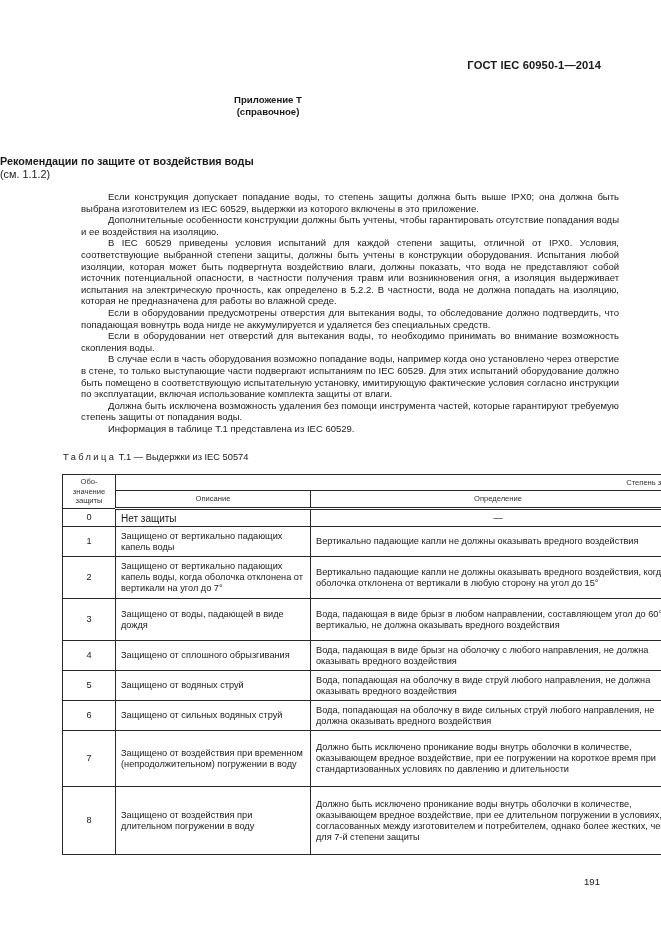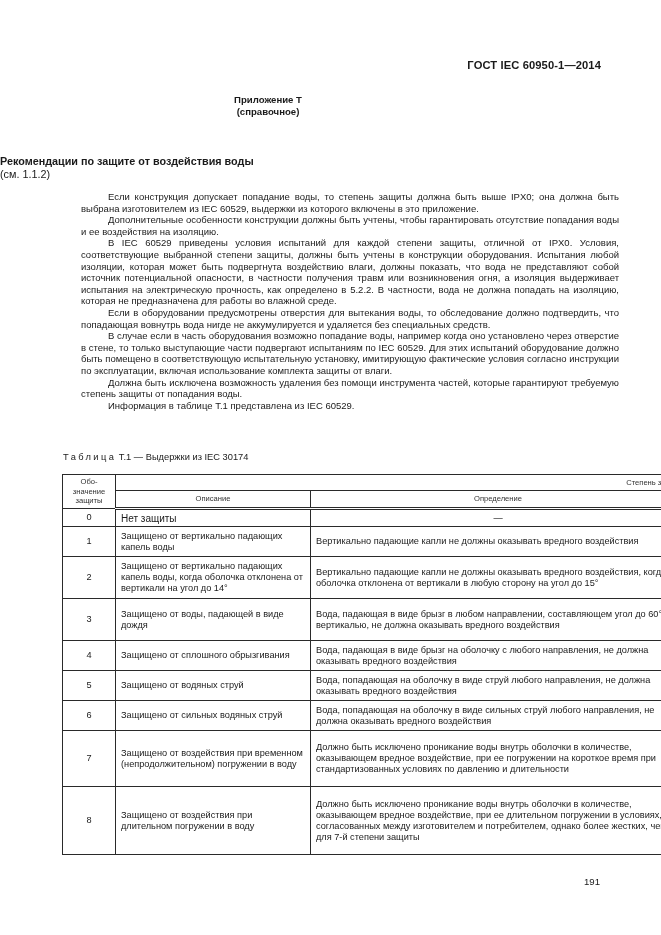--- a/index.html
+++ b/index.html
@@ -69,28 +69,29 @@
 <div class="title">
   <div class="t1">Рекомендации по защите от воздействия воды</div>
   <div>(см. 1.1.2)</div>
 </div>
 
 <div class="body-text">
   <p>Если конструкция допускает попадание воды, то степень защиты должна быть выше IPX0; она должна быть выбрана изготовителем из IEC 60529, выдержки из которого включены в это приложение.</p>
   <p>Дополнительные особенности конструкции должны быть учтены, чтобы гарантировать отсутствие попадания воды и ее воздействия на изоляцию.</p>
   <p>В IEC 60529 приведены условия испытаний для каждой степени защиты, отличной от IPX0. Условия, соответствующие выбранной степени защиты, должны быть учтены в конструкции оборудования. Испытания любой изоляции, которая может быть подвергнута воздействию влаги, должны показать, что вода не представляют собой источник потенциальной опасности, в частности получения травм или возникновения огня, а изоляция выдерживает испытания на электрическую прочность, как определено в 5.2.2. В частности, вода не должна попадать на изоляцию, которая не предназначена для работы во влажной среде.</p>
   <p>Если в оборудовании предусмотрены отверстия для вытекания воды, то обследование должно подтвердить, что попадающая вовнутрь вода нигде не аккумулируется и удаляется без специальных средств.</p>
+  <p>Если в оборудовании нет отверстий для вытекания воды, то необходимо принимать во внимание возможность скопления воды.</p>
   <p>В случае если в часть оборудования возможно попадание воды, например когда оно установлено через отверстие в стене, то только выступающие части подвергают испытаниям по IEC 60529. Для этих испытаний оборудование должно быть помещено в соответствующую испытательную установку, имитирующую фактические условия согласно инструкции по эксплуатации, включая использование комплекта защиты от влаги.</p>
   <p>Должна быть исключена возможность удаления без помощи инструмента частей, которые гарантируют требуемую степень защиты от попадания воды.</p>
   <p>Информация в таблице Т.1 представлена из IEC 60529.</p>
 </div>
 
 <div class="table-caption">
   <span class="spaced">Таблица</span>
-  <span>Т.1 — Выдержки из IEC 30174</span>
+  <span>Т.1 — Выдержки из IEC 50574</span>
 </div>
 
 <table class="t1">
   <thead>
     <tr>
       <th class="code" rowspan="2"><span id="hcode">Обо-<br>значение<br>защиты</span></th>
       <th class="grp" colspan="2">Степень защиты</th>
     </tr>
     <tr class="header-bottom">
       <th class="sub">Описание</th>
@@ -103,21 +104,21 @@
         <td class="desc" style="font-size: 10px;">Нет защиты</td>
         <td class="def center">—</td>
       </tr>
       <tr style="height: 30px;">
         <td class="code">1</td>
         <td class="desc">Защищено от вертикально падающих капель воды</td>
         <td class="def">Вертикально падающие капли не должны оказывать вредного воздействия</td>
       </tr>
       <tr style="height: 42px;">
         <td class="code">2</td>
-        <td class="desc">Защищено от вертикально падающих капель воды, когда оболочка отклонена от вертикали на угол до 14°</td>
+        <td class="desc">Защищено от вертикально падающих капель воды, когда оболочка отклонена от вертикали на угол до 7°</td>
         <td class="def">Вертикально падающие капли не должны оказывать вредного воздействия, когда оболочка отклонена от вертикали в любую сторону на угол до 15°</td>
       </tr>
       <tr style="height: 42px;">
         <td class="code">3</td>
         <td class="desc">Защищено от воды, падающей в виде дождя</td>
         <td class="def">Вода, падающая в виде брызг в любом направлении, составляющем угол до 60° с вертикалью, не должна оказывать вредного воздействия</td>
       </tr>
       <tr style="height: 30px;">
         <td class="code">4</td>
         <td class="desc">Защищено от сплошного обрызгивания</td>

